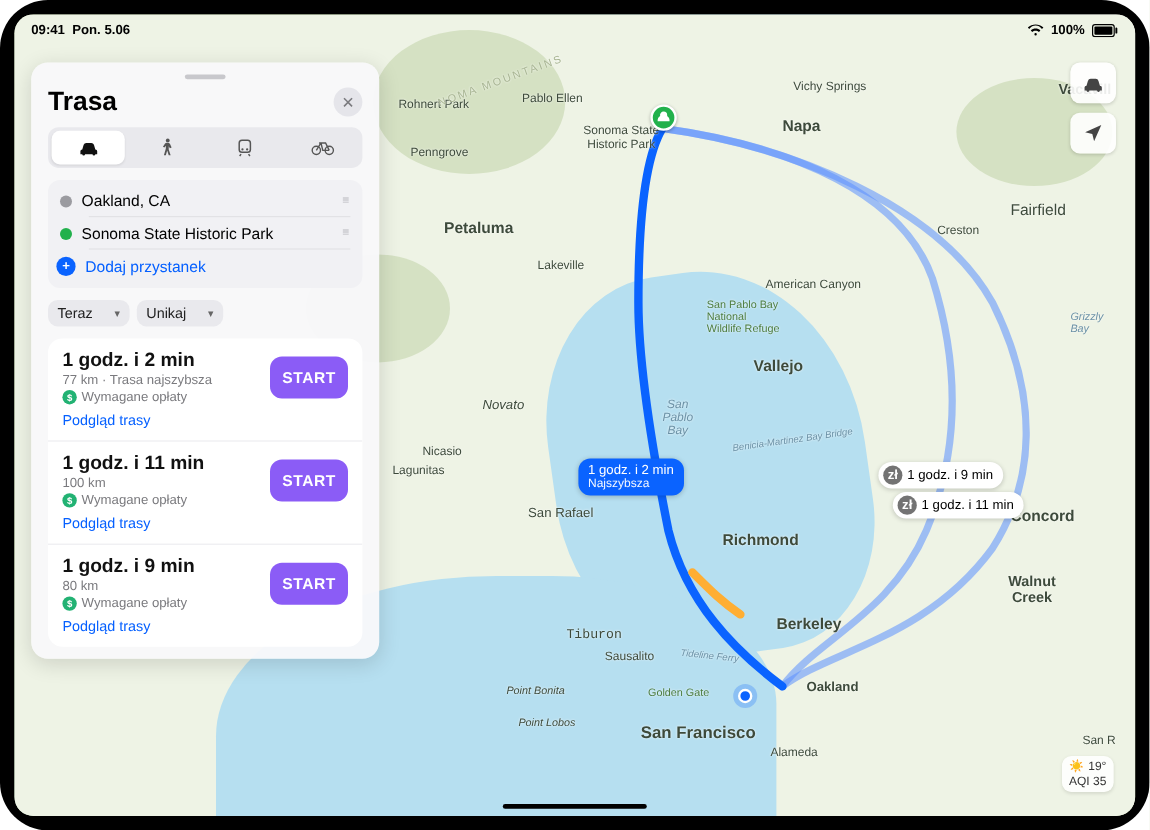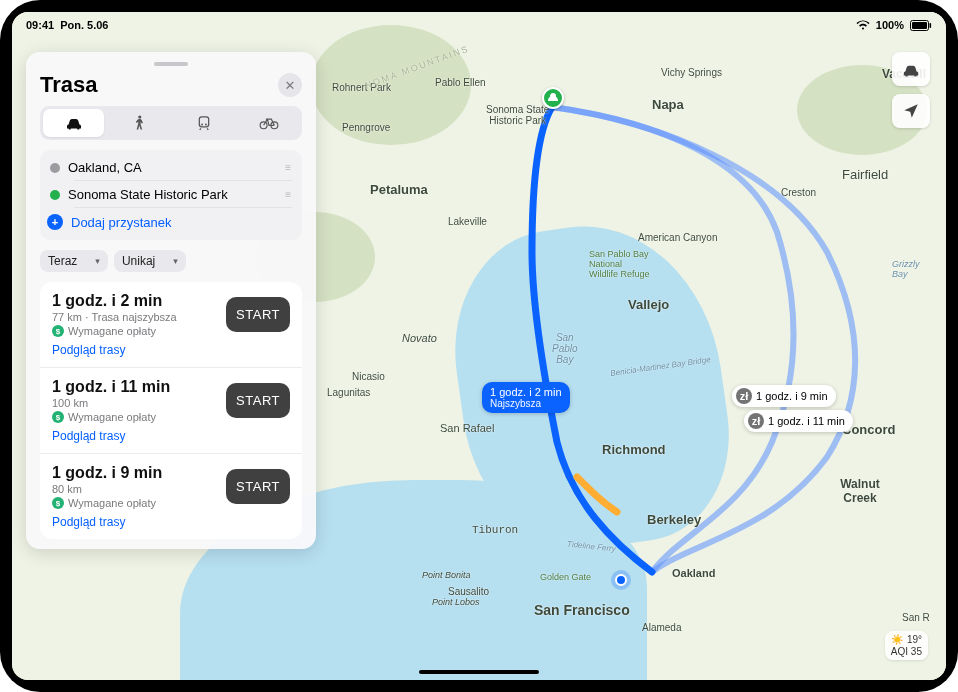--- a/index.html
+++ b/index.html
@@ -58,21 +58,21 @@
   .chip { background:#e9e9ed; border-radius:8px; padding:4px 8px; font-size:12px; display:inline-flex; align-items:center; gap:18px; color:#222; }
   .chip .chev { font-size:9px; color:#666; }
   .route-list { background:#fff; border-radius:12px; margin:0 4px 8px; overflow:hidden; }
   .route-card { padding:10px 12px; border-bottom:1px solid #ededf0; display:grid; grid-template-columns:1fr auto; grid-template-rows:auto auto auto auto; column-gap:8px; }
   .route-card:last-child { border-bottom:none; }
   .route-card .time { font-size:16px; font-weight:700; color:#111; grid-column:1; }
   .route-card .dist { font-size:11px; color:#7a7a7e; grid-column:1; margin-top:1px; }
   .route-card .tolls { font-size:11px; color:#7a7a7e; grid-column:1; display:flex; align-items:center; gap:4px; margin-top:2px; }
   .route-card .tolls .coin { width:12px; height:12px; border-radius:50%; background:#22b273; color:#fff; font-size:8px; display:inline-flex; align-items:center; justify-content:center; font-weight:700; }
   .route-card .preview { font-size:12px; color:#0560ff; grid-column:1; margin-top:6px; }
-  .route-card .go { grid-column:2; grid-row:1 / span 3; align-self:center; background:#404040; color:#fff; font-weight:400; border-radius:10px; padding:10px 10px; font-size:13px; letter-spacing:.5px; }
+  .route-card .go { grid-column:2; grid-row:1 / span 3; align-self:center; background:#8b5cf6; color:#fff; font-weight:700; border-radius:10px; padding:10px 10px; font-size:13px; letter-spacing:.5px; }
 </style>
 </head>
 <body>
 
 <div class="device">
   <div class="screen">
 
     <div class="statusbar">
       <div class="left">
         <span>09:41</span>
@@ -118,21 +118,21 @@
       <span class="city-label" style="left:616px; top:285px; font-weight:600; font-size:13px;">Vallejo</span>
       <span class="city-label" style="left:830px; top:155px; font-weight:400; font-size:13px;">Fairfield</span>
       <span class="city-label" style="left:590px; top:430px; font-weight:600; font-size:13px;">Richmond</span>
       <span class="city-label" style="left:635px; top:500px; font-weight:600; font-size:13px;">Berkeley</span>
       <span class="city-label" style="left:660px; top:555px; font-weight:600;">Oakland</span>
       <span class="city-label" style="left:428px; top:410px;">San Rafael</span>
       <span class="city-label" style="left:522px; top:590px; font-weight:700; font-size:14px;">San Francisco</span>
       <span class="city-label" style="left:830px; top:410px; font-weight:600; font-size:13px;">Concord</span>
       <span class="city-label" style="left:818px; top:465px; font-weight:600; font-size:12px; text-align:center; width:60px;">Walnut Creek</span>
       <span class="city-label" style="left:390px; top:320px;font-style:italic;">Novato</span>
-      <span class="city-label" style="left:436px; top:530px; font-size:10px;margin-top:44px;">Sausalito</span>
+      <span class="city-label" style="left:492px; top:530px; font-size:10px;">Sausalito</span>
       <span class="city-label" style="left:460px; top:512px; font-size:11px;font-family:Liberation Mono, monospace;">Tiburon</span>
       <span class="city-label" style="left:320px; top:70px; font-size:10px;">Rohnert Park</span>
       <span class="city-label" style="left:474px; top:92px; font-size:10px; text-align:center; white-space:pre;">Sonoma State
 Historic Park</span>
       <span class="city-label" style="left:870px; top:55px; font-size:12px; font-weight:600;">Vacavill</span>
       <span class="city-label" style="left:590px; top:220px; font-size:10px;margin-left:36px;">American Canyon</span>
       <span class="city-label" style="left:630px; top:610px; font-size:10px;">Alameda</span>
       <span class="city-label" style="left:540px; top:320px; font-size:10px; font-style:italic; color:#6b91a6; white-space:pre; text-align:center;">San
 Pablo
 Bay</span>

